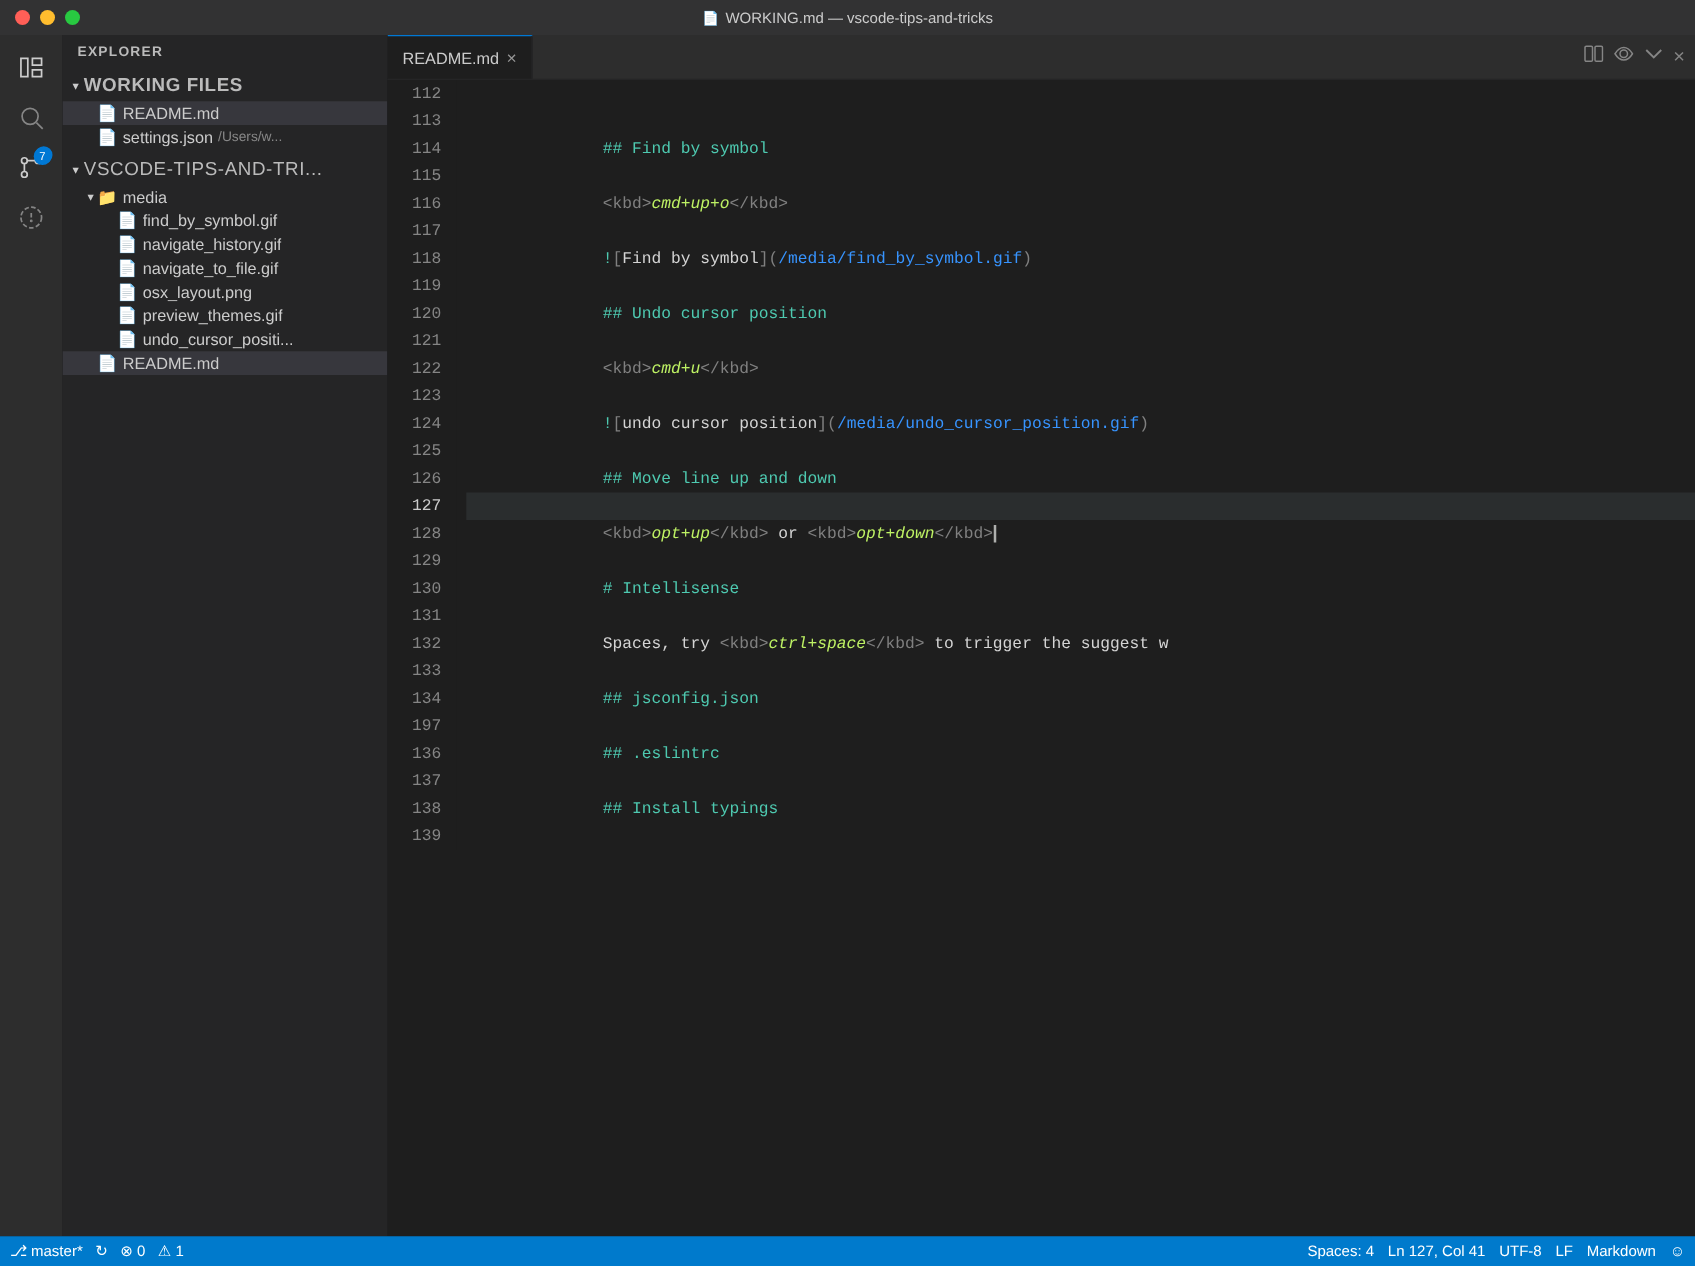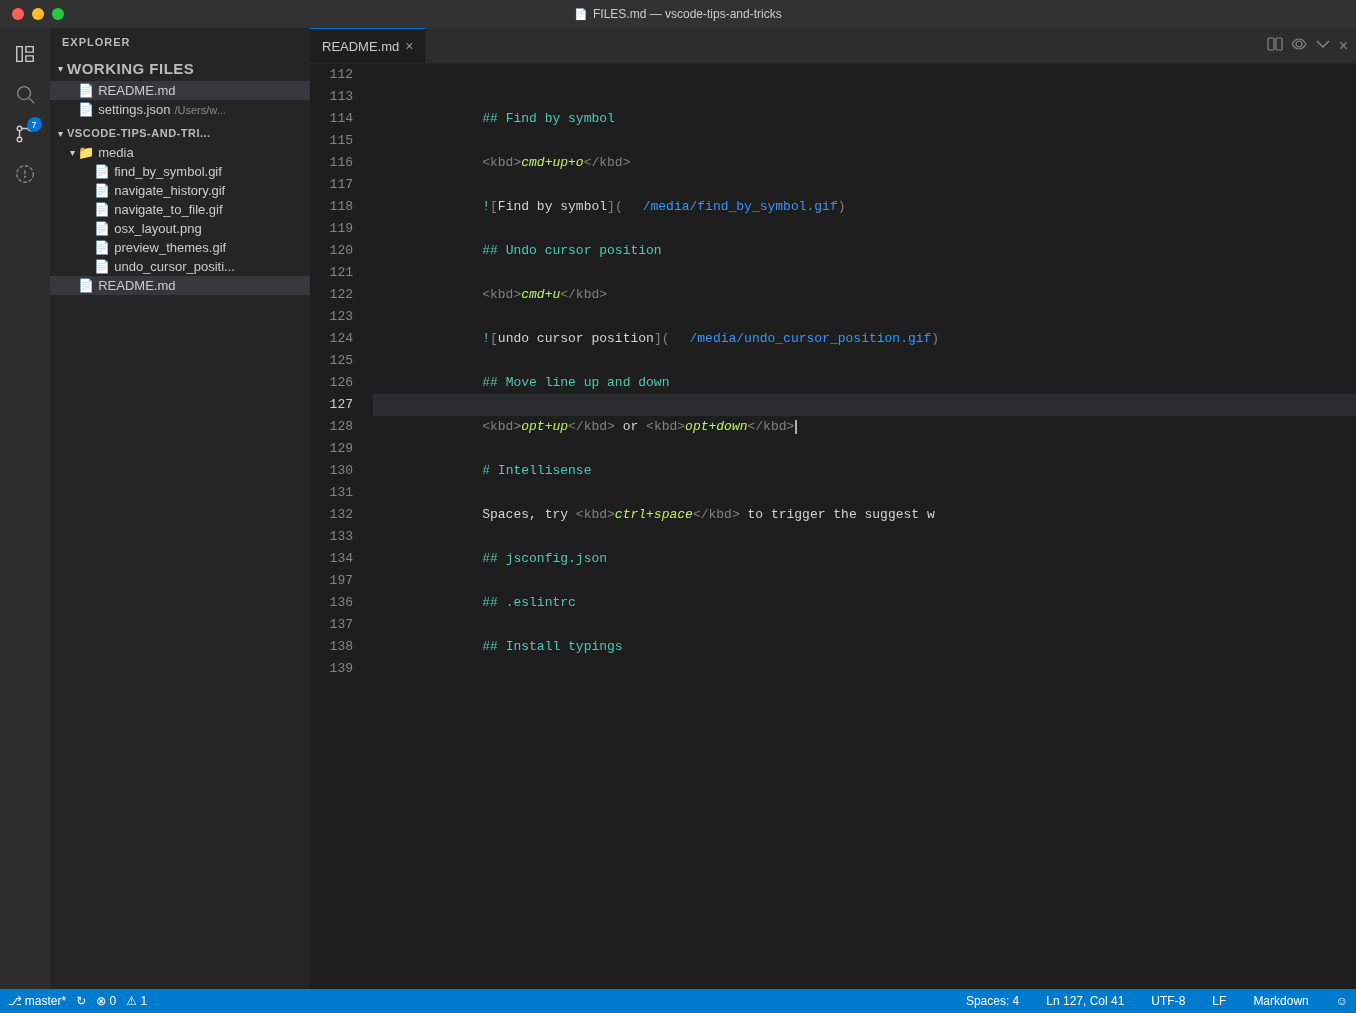--- a/index.html
+++ b/index.html
@@ -218,37 +218,37 @@
       white-space: pre;
       color: #d4d4d4;
     }
     .code-line.highlighted { background: #2a2d2e; }
 
     
     .c-heading { color: #4ec9b0; }
     .c-tag { color: #808080; }
     .c-kbd { color: #bef264; font-style: italic; }
     .c-text { color: #d4d4d4; }
-    .c-link { color: #3794ff; margin-left: 20px; }
+    .c-link { color: #3794ff; }
     .c-bang { color: #4ec9b0; }
 
     
     .status-bar {
       height: 24px;
       background: #007acc;
       display: flex;
       align-items: center;
       padding: 0 8px;
       font-size: 12px;
       color: white;
       gap: 12px;
       flex-shrink: 0;
     }
     .status-bar .left { display: flex; align-items: center; gap: 10px; }
-    .status-bar .right { margin-left: auto; display: flex; align-items: center; gap: 27px; }
+    .status-bar .right { margin-left: auto; display: flex; align-items: center; gap: 11px; }
     .status-item { display: flex; align-items: center; gap: 3px; cursor: pointer; }
 
     
     ::-webkit-scrollbar { width: 6px; }
     ::-webkit-scrollbar-track { background: #1e1e1e; }
     ::-webkit-scrollbar-thumb { background: #424242; border-radius: 3px; }
 
     .editor-scroll {
       flex: 1;
       overflow-y: auto;
@@ -264,21 +264,21 @@
 <body>
 
 <div class="title-bar">
   <div class="title-bar-buttons">
     <div class="tb-btn tb-close"></div>
     <div class="tb-btn tb-min"></div>
     <div class="tb-btn tb-max"></div>
   </div>
   <div class="title-bar-text">
     <span class="title-bar-icon">📄</span>
-    <span>FILES.md — vscode-tips-and-tricks</span>
+    <span>WORKING.md — vscode-tips-and-tricks</span>
   </div>
 </div>
 
 <div class="main-layout">
 
   <div class="activity-bar">
     <div class="activity-icon active">
       <svg width="22" height="22" viewBox="0 0 24 24" fill="none" stroke="currentColor" stroke-width="1.5">
         <path d="M3 4h6v16H3zM13 4h8v6h-8zM13 14h8v6h-8z"></path>
       </svg>
@@ -320,21 +320,21 @@
       <span class="filename">README.md</span>
     </div>
     <div class="tree-item" style="padding-left: 28px;">
       <span class="icon" style="color:#f0c060;">📄</span>
       <span class="filename">settings.json</span>
       <span class="filepath">/Users/w...</span>
     </div>
 
     <div class="sidebar-section-header" style="margin-top:4px;">
       <span class="arrow">▾</span>
-      <span style="font-size:11px;font-weight:700;letter-spacing:0.5px;color:#bbb;">VSCODE-TIPS-AND-TRI...</span>
+      <span style="font-size:15px;font-weight:400;letter-spacing:0.5px;color:#bbb;">VSCODE-TIPS-AND-TRI...</span>
     </div>
 
     <div class="tree-item" style="padding-left: 20px;">
       <span style="margin-right:3px;font-size:10px;color:#ccc;">▾</span>
       <span class="icon" style="color:#dcb67a;">📁</span>
       <span class="filename">media</span>
     </div>
     <div class="tree-item" style="padding-left: 44px;">
       <span class="icon" style="color:#c09060;">📄</span>
       <span class="filename">find_by_symbol.gif</span>

